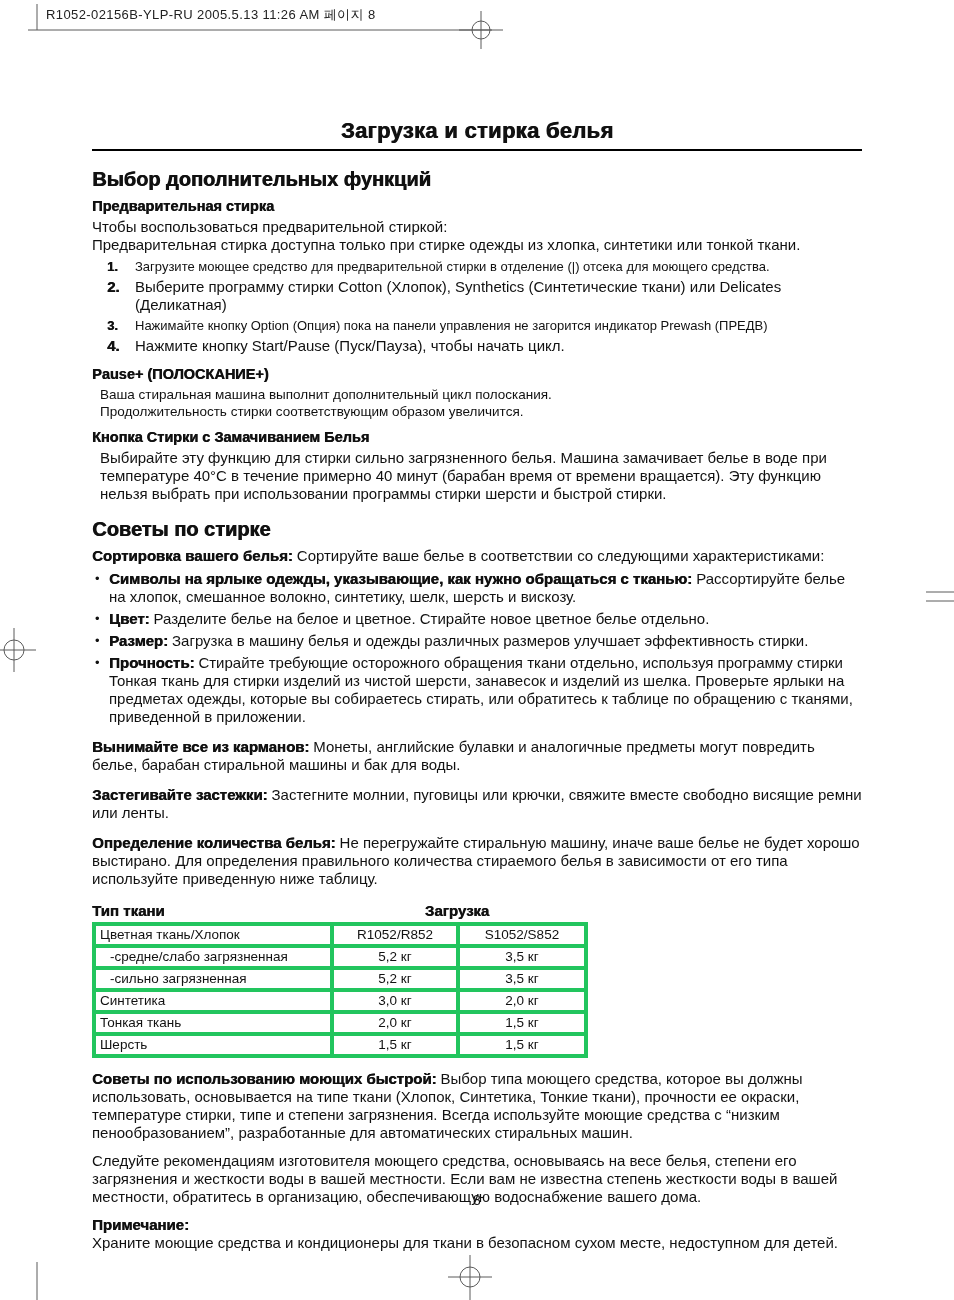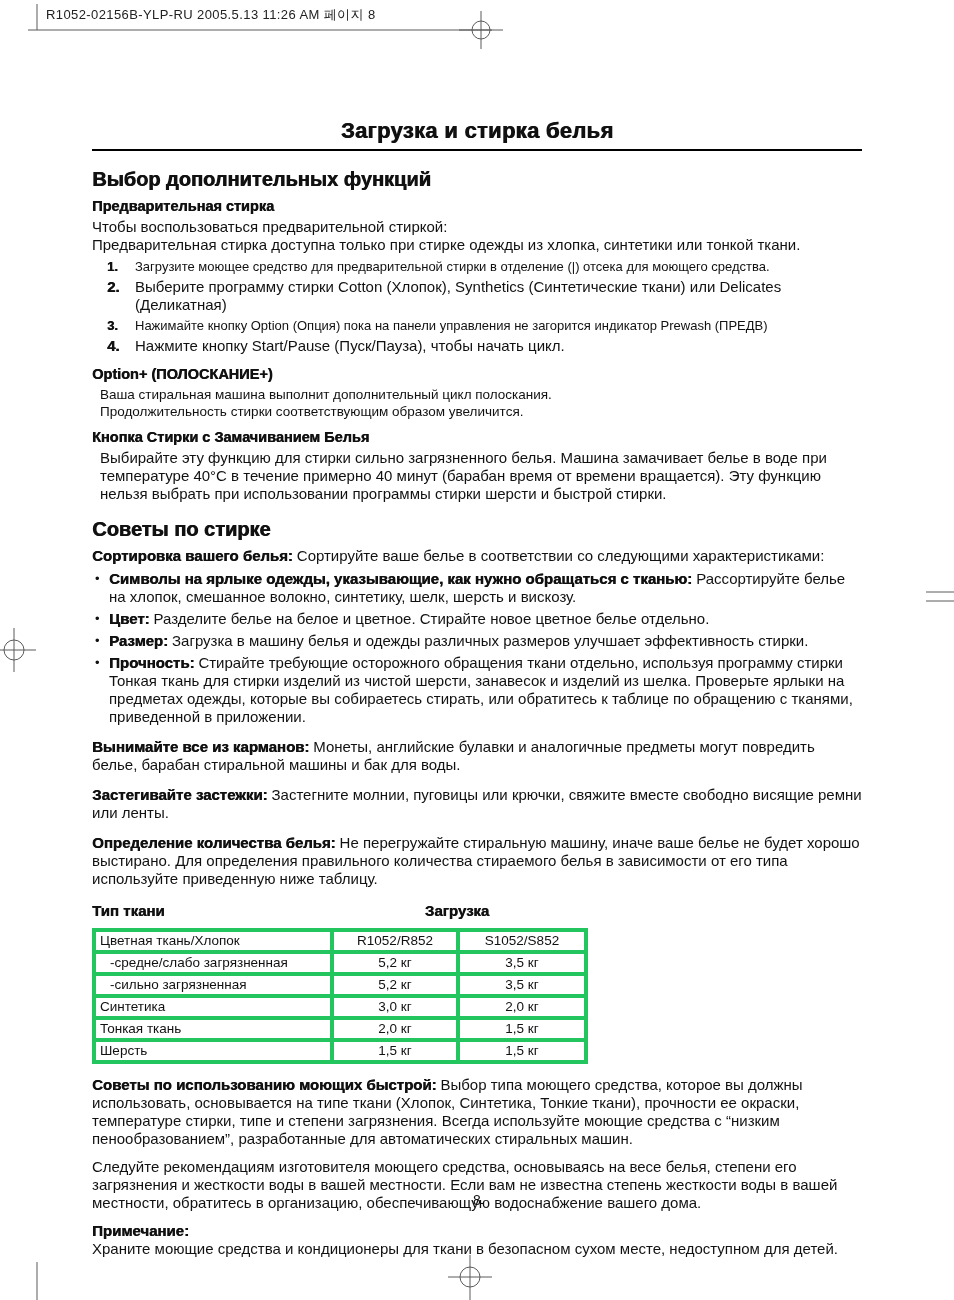--- a/index.html
+++ b/index.html
@@ -56,21 +56,21 @@
   .mt14 { margin-top:14px; }
   .mb8 { margin-bottom:8px; }
   .mb12 { margin-bottom:12px; }
 
   .bullets { margin:5px 0 8px; }
   .bullet { display:flex; margin-bottom:4px; }
   .bullet .marker { width:17px; flex:none; padding-left:3px; font-size:13px; line-height:18px; }
   .bullet p { flex:1; font-size:15px; line-height:18px; }
 
   .table-wrap { margin:14px 0 12px; width:492px; }
-  .t-head { display:flex; margin-bottom:9px; }
+  .t-head { display:flex; margin-bottom:3px; }
   .t-head .th-type { width:238px; font-size:15px; }
   .t-head .th-load { width:254px; text-align:center; font-size:15px; }
   table.load-table { border-collapse:collapse; width:492px; table-layout:fixed; }
   table.load-table td {
     border:4px solid #22c55e; font-size:13.5px; line-height:16px;
     height:18px; padding:1px 4px; vertical-align:middle;
   }
   td.c1 { width:238px; text-align:left; }
   td.c1.indent { padding-left:14px; }
   td.c2 { width:126px; text-align:center; }
@@ -140,21 +140,21 @@
       <div class="step sm">
         <span class="num">3.</span>
         <p>Нажимайте кнопку Option (Опция) пока на панели управления не загорится индикатор Prewash (ПРЕДВ)</p>
       </div>
       <div class="step lg">
         <span class="num">4.</span>
         <p>Нажмите кнопку Start/Pause (Пуск/Пауза), чтобы начать цикл.</p>
       </div>
     </div>
 
-    <div class="sub-h mt10">Option+ (ПОЛОСКАНИЕ+)</div>
+    <div class="sub-h mt10">Pause+ (ПОЛОСКАНИЕ+)</div>
     <div class="rinse-lines ind mb8">
       <p>Ваша стиральная машина выполнит дополнительный цикл полоскания.</p>
       <p>Продолжительность стирки соответствующим образом увеличится.</p>
     </div>
 
     <div class="sub-h">Кнопка Стирки с Замачиванием Белья</div>
     <p class="body ind mb12">Выбирайте эту функцию для стирки сильно загрязненного белья. Машина замачивает белье в воде при температуре 40°C в течение примерно 40 минут (барабан время от времени вращается). Эту функцию нельзя выбрать при использовании программы стирки шерсти и быстрой стирки.</p>
 
     <div class="section-h mt14">Советы по стирке</div>
 

